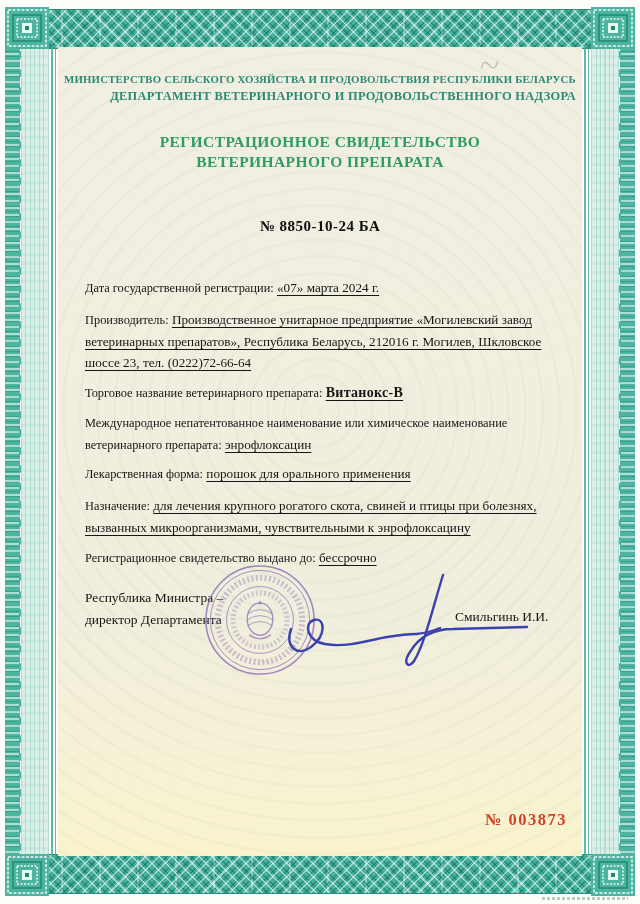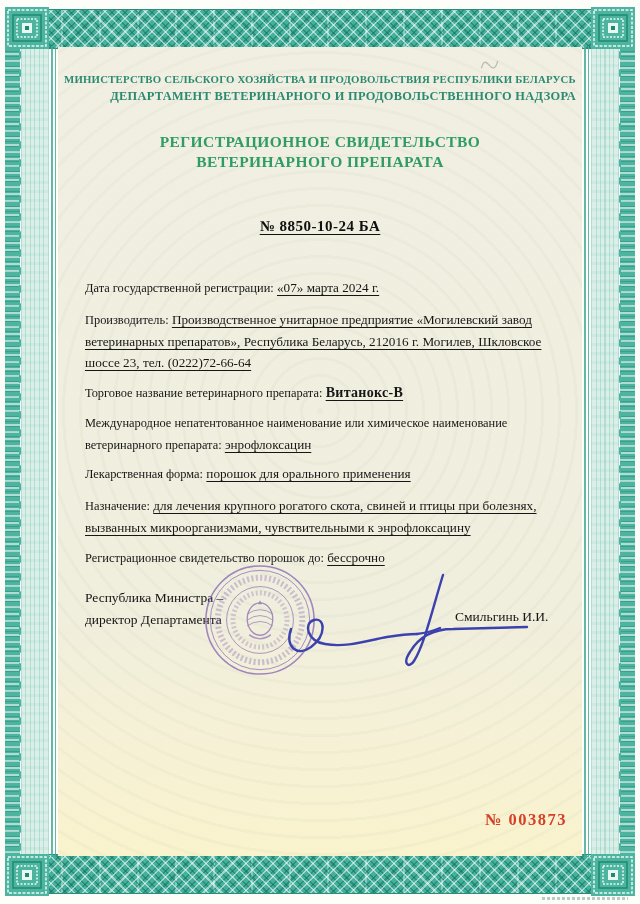--- a/index.html
+++ b/index.html
@@ -53,21 +53,21 @@
   .pencil-mark{position:absolute;top:10px;right:82px;opacity:.65;transform:rotate(-12deg);}
 
   .ministry{text-align:center;color:#2b8a71;font-weight:bold;}
   .m-l1{margin:26px 6px 0;font-size:10.8px;letter-spacing:.2px;}
   .m-l2{margin:4px 6px 0;font-size:12.4px;letter-spacing:.3px;text-align:right;}
 
   .title{margin-top:28px;text-align:center;color:#2f9c64;font-weight:bold;
          font-size:15.5px;line-height:20px;letter-spacing:.4px;}
 
   .docnum{margin-top:46px;text-align:center;font-weight:bold;font-size:15px;color:#101010;
-          text-decoration:underline;text-underline-offset:3px;letter-spacing:.5px;}
+          text-underline-offset:3px;letter-spacing:.5px;}
 
   .fields{margin:42px 0 0 27px;width:462px;font-size:13.2px;}
   .field{margin:0;line-height:21px;}
   .lbl{font-size:12.4px;}
   .val{text-decoration:underline;text-underline-offset:3px;text-decoration-thickness:1px;}
   .val-bold{font-weight:bold;font-size:14px;letter-spacing:.3px;text-align:right;}
   .f-zay{margin-top:12px}.f-pro{margin-top:10px}.f-torg{margin-top:9px}
   .f-mnn{margin-top:8px}.f-lek{margin-top:7px}.f-nazn{margin-top:10px}.f-vyd{margin-top:9px}
 
   .sign-block{position:relative;margin:14px 0 0 27px;height:150px;}
@@ -152,21 +152,21 @@
 
     <div class="docnum">№ 8850-10-24 БА</div>
 
     <div class="fields">
       <p class="field f-date"><span class="lbl">Дата государственной регистрации:</span> <span class="val">«07» марта 2024 г.</span></p>
       <p class="field f-pro"><span class="lbl">Производитель:</span> <span class="val">Производственное унитарное предприятие «Могилевский завод ветеринарных препаратов», Республика Беларусь, 212016 г. Могилев, Шкловское шоссе 23, тел. (0222)72-66-64</span></p>
       <p class="field f-torg"><span class="lbl">Торговое название ветеринарного препарата:</span> <span class="val val-bold">Витанокс-В</span></p>
       <p class="field f-mnn"><span class="lbl">Международное непатентованное наименование или химическое наименование ветеринарного препарата:</span> <span class="val">энрофлоксацин</span></p>
       <p class="field f-lek"><span class="lbl">Лекарственная форма:</span> <span class="val">порошок для орального применения</span></p>
       <p class="field f-nazn"><span class="lbl">Назначение:</span> <span class="val">для лечения крупного рогатого скота, свиней и птицы при болезнях, вызванных микроорганизмами, чувствительными к энрофлоксацину</span></p>
-      <p class="field f-vyd"><span class="lbl">Регистрационное свидетельство порошок до:</span> <span class="val">бессрочно</span></p>
+      <p class="field f-vyd"><span class="lbl">Регистрационное свидетельство выдано до:</span> <span class="val">бессрочно</span></p>
     </div>
 
     <div class="sign-block">
       <div class="post">
         <div>Республика Министра –</div>
         <div>директор Департамента</div>
       </div>
 
       <svg class="stamp" viewBox="0 0 120 120">
         <g fill="none" stroke="#8766b3">

